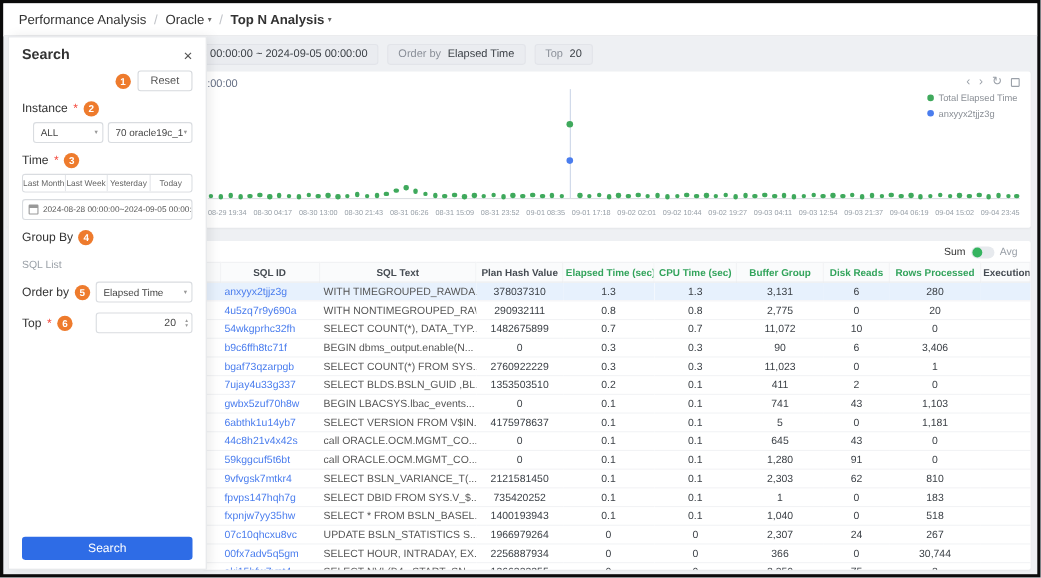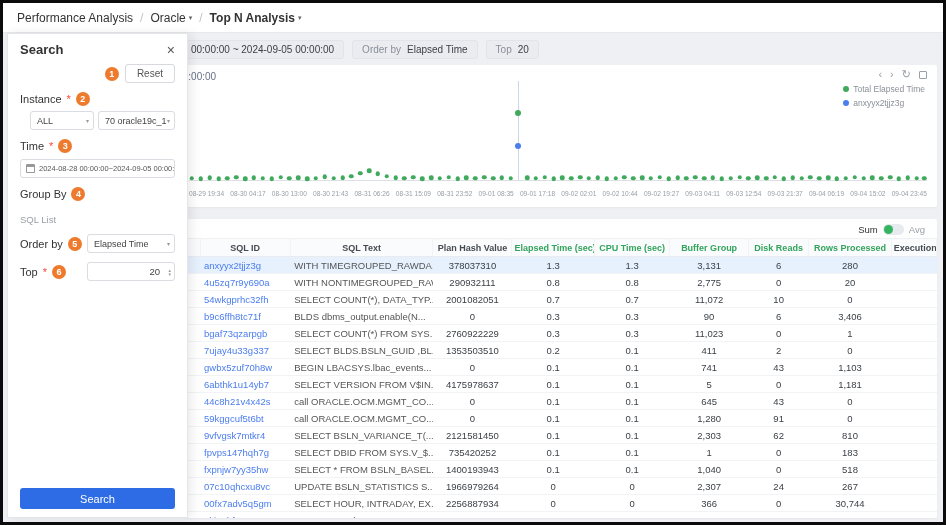--- a/index.html
+++ b/index.html
@@ -304,32 +304,32 @@
                 <td>0.8</td>
                 <td>2,775</td>
                 <td>0</td>
                 <td>20</td>
                 <td></td>
               </tr>
               <tr>
                 <td></td>
                 <td class="sqlid">54wkgprhc32fh</td>
                 <td class="sqltext">SELECT COUNT(*), DATA_TYP...</td>
-                <td>2001082051</td>
+                <td>1482675899</td>
                 <td>0.7</td>
                 <td>0.7</td>
                 <td>11,072</td>
                 <td>10</td>
                 <td>0</td>
                 <td></td>
               </tr>
               <tr>
                 <td></td>
                 <td class="sqlid">b9c6ffh8tc71f</td>
-                <td class="sqltext">BLDS dbms_output.enable(N...</td>
+                <td class="sqltext">BEGIN dbms_output.enable(N...</td>
                 <td>0</td>
                 <td>0.3</td>
                 <td>0.3</td>
                 <td>90</td>
                 <td>6</td>
                 <td>3,406</td>
                 <td></td>
               </tr>
               <tr>
                 <td></td>
@@ -505,20 +505,26 @@
           <span>70 oracle19c_1</span>
           <span class="sel-caret">▾</span>
         </span>
       </div>
 
       <div class="fld-label">
         <span>Time</span>
         <span class="req">*</span>
         <span class="badge">3</span>
       </div>
+      <div class="presets">
+          <span class="preset">Last Month</span>
+          <span class="preset">Last Week</span>
+          <span class="preset">Yesterday</span>
+          <span class="preset">Today</span>
+        </div>
       <div class="date-input">
         <span class="cal-icon"></span>
         <span>2024-08-28 00:00:00~2024-09-05 00:00:00</span>
       </div>
 
       <div class="fld-label">
         <span>Group By</span>
         <span class="badge">4</span>
       </div>
 

